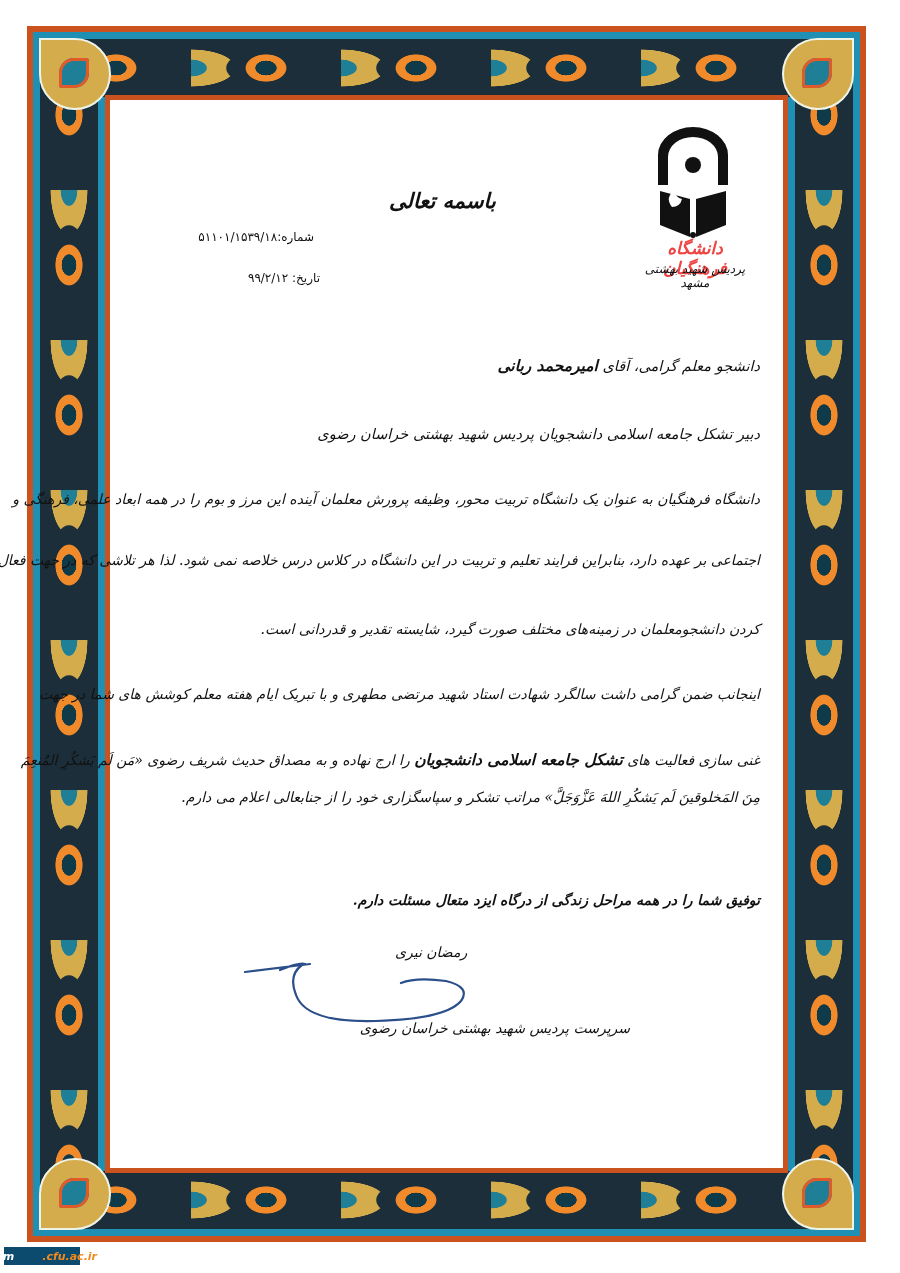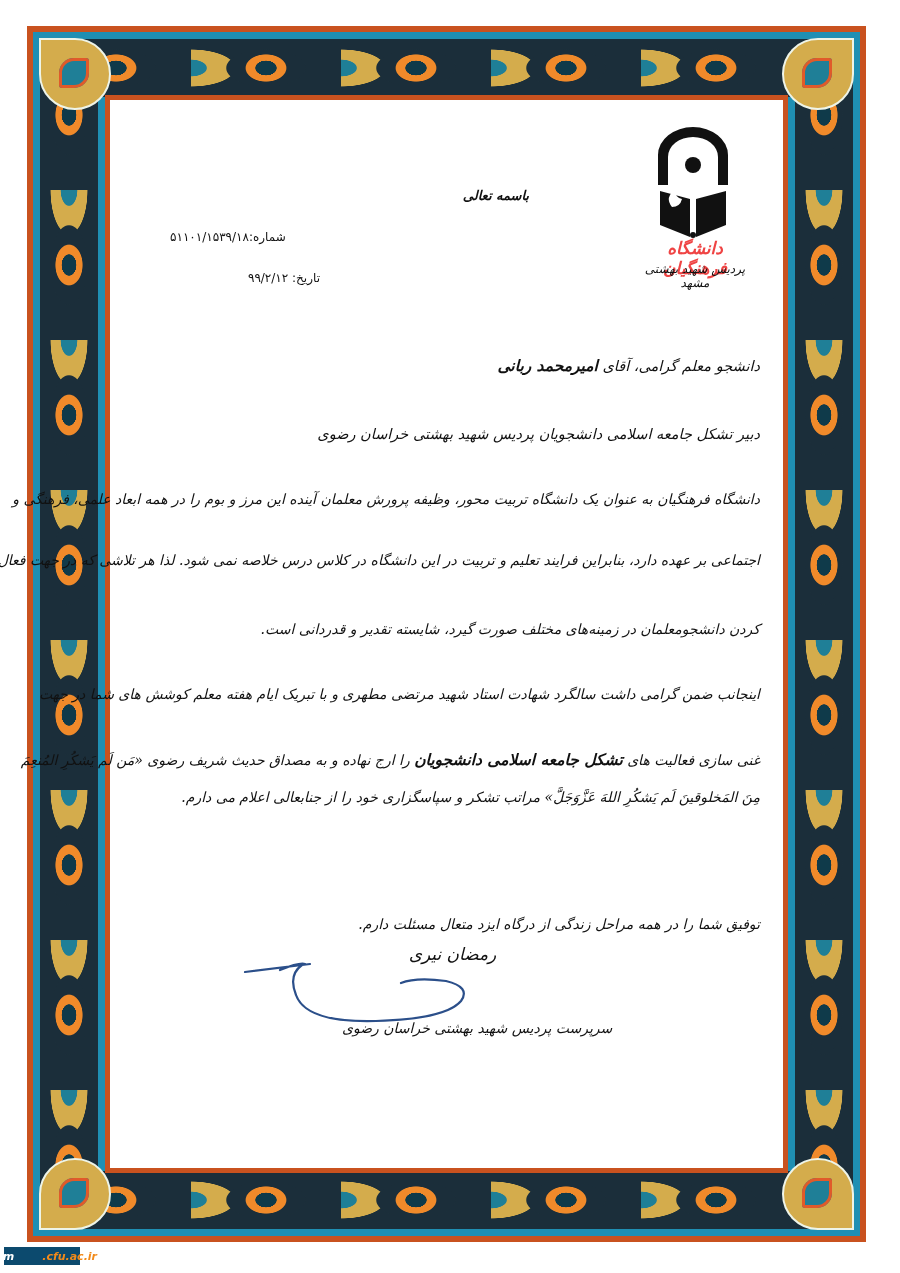--- a/index.html
+++ b/index.html
@@ -44,36 +44,36 @@
   .inner-orange { position:absolute; left:78px; top:69px; width:683px; height:1078px; background:#c9521f; }
   .paper { position:absolute; left:110px; top:100px; width:673px; height:1068px; background:#ffffff; }
 
   .logo { position:absolute; left:652px; top:125px; width:82px; height:120px; }
   .logo-title { position:absolute; left:640px; top:238px; width:110px; text-align:center;
                 font-size:17px; font-weight:bold; color:#ef4444; direction:rtl; font-style:italic; }
   .logo-sub { position:absolute; left:640px; top:262px; width:110px; text-align:center;
                 font-size:12px; color:#111; direction:rtl; font-style:italic; }
 
   .t { position:absolute; direction:rtl; color:#111; white-space:nowrap; font-style:italic; }
-  .bismillah { left:404px; top:188px; width:125px; text-align:right; font-size:13px; font-weight:bold; }
+  .bismillah { left:389px; top:188px; width:125px; text-align:left; font-size:21px; font-weight:bold; }
   .meta { font-family:"DejaVu Sans", sans-serif; font-style:normal; font-size:12px; }
-  .number { left:170px; top:230px; width:150px; text-align:left; }
+  .number { left:164px; top:230px; width:150px; text-align:right; }
   .date { left:200px; top:271px; width:120px; text-align:right; }
 
   .line { right:140px; font-size:14.5px; text-align:right; }
   .l1 { top:356px;margin-left:32px; }
   .l2 { top:426px; }
   .body-line { left:145px; right:140px; text-align:justify; text-align-last:justify; font-size:14px; }
   .b1 { top:491px; } .b2 { top:552px; } .b3 { top:621px; text-align-last:right; }
   .b4 { top:686px; } .b5 { top:750px; } .b6 { top:789px; text-align-last:right; }
-  .b7 { top:916px; text-align-last:right; }
+  .b7 { top:892px; text-align-last:right;font-weight:bold; }
   b.em { font-weight:bold; font-size:15.5px; }
 
-  .signer { left:395px; top:944px; width:115px; text-align:center; font-size:17px; }
-  .sig-title { left:342px; top:1020px; width:300px; text-align:left; font-size:14px; }
+  .signer { left:395px; top:944px; width:115px; text-align:left; font-size:14px; }
+  .sig-title { left:330px; top:1020px; width:300px; text-align:right; font-size:14px; }
   .signature { position:absolute; left:240px; top:950px; width:260px; height:80px; }
 
   .watermark { position:absolute; left:4px; top:1247px; width:76px; height:18px; background:#0c4a6e;
                color:#fff; font-family:"DejaVu Sans", sans-serif; font-size:11px; font-weight:bold; font-style:italic;
                display:flex; align-items:center; justify-content:center; }
   .watermark .dot { color:#f28a1a;padding-left:28px; }
 </style>
 </head>
 <body>
 

